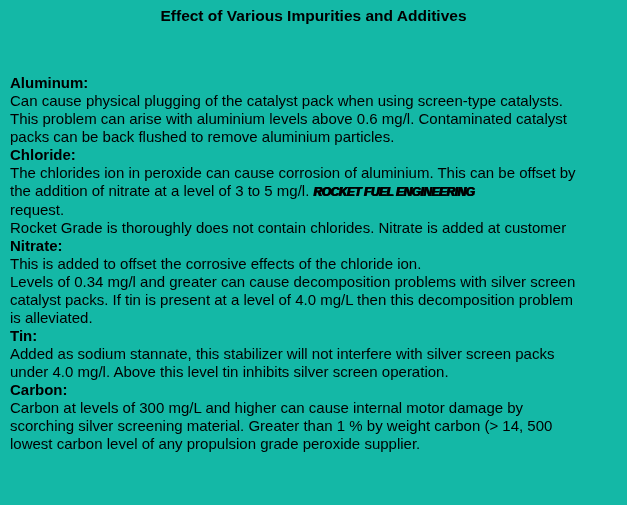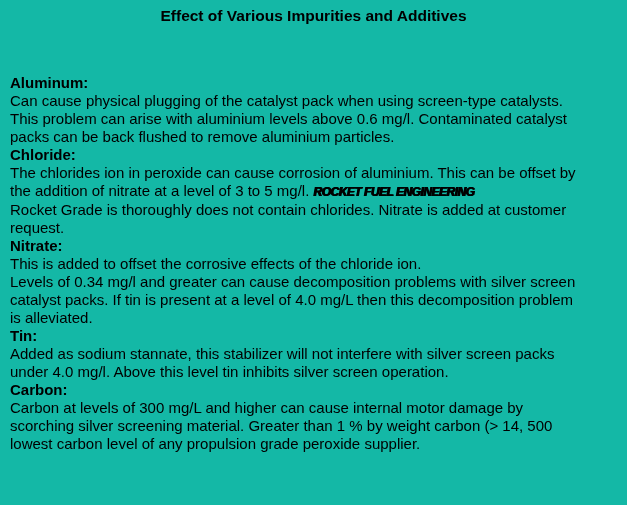--- a/index.html
+++ b/index.html
@@ -53,22 +53,22 @@
 <div class="page">
   <div class="title">Effect of Various Impurities and Additives</div>
   <div class="content">
       <div class="heading">Aluminum:</div>
       <div class="line"><span>Can cause physical plugging of the catalyst pack when using screen-type catalysts.</span></div>
       <div class="line"><span>This problem can arise with aluminium levels above 0.6 mg/l. Contaminated catalyst</span></div>
       <div class="line"><span>packs can be back flushed to remove aluminium particles.</span></div>
       <div class="heading">Chloride:</div>
       <div class="line"><span>The chlorides ion in peroxide can cause corrosion of aluminium. This can be offset by</span></div>
       <div class="line"><span>the addition of nitrate at a level of 3 to 5 mg/l. </span><span class="brand">ROCKET FUEL ENGINEERING</span></div>
+      <div class="line"><span>request.</span></div>
       <div class="line"><span>Rocket Grade is thoroughly does not contain chlorides. Nitrate is added at customer</span></div>
-      <div class="line"><span>request.</span></div>
       <div class="heading">Nitrate:</div>
       <div class="line"><span>This is added to offset the corrosive effects of the chloride ion.</span></div>
       <div class="line"><span>Levels of 0.34 mg/l and greater can cause decomposition problems with silver screen</span></div>
       <div class="line"><span>catalyst packs. If tin is present at a level of 4.0 mg/L then this decomposition problem</span></div>
       <div class="line"><span>is alleviated.</span></div>
       <div class="heading">Tin:</div>
       <div class="line"><span>Added as sodium stannate, this stabilizer will not interfere with silver screen packs</span></div>
       <div class="line"><span>under 4.0 mg/l. Above this level tin inhibits silver screen operation.</span></div>
       <div class="heading">Carbon:</div>
       <div class="line"><span>Carbon at levels of 300 mg/L and higher can cause internal motor damage by</span></div>

